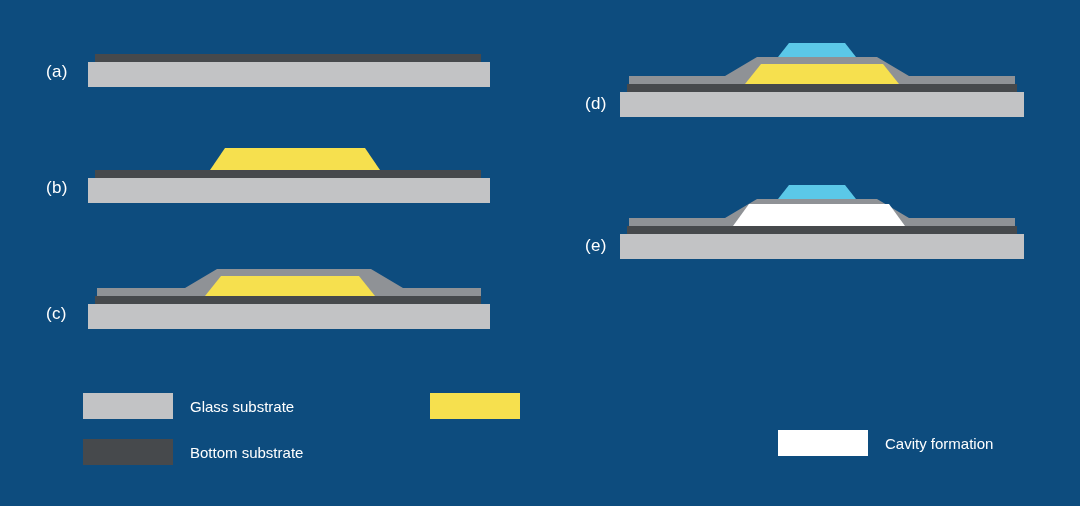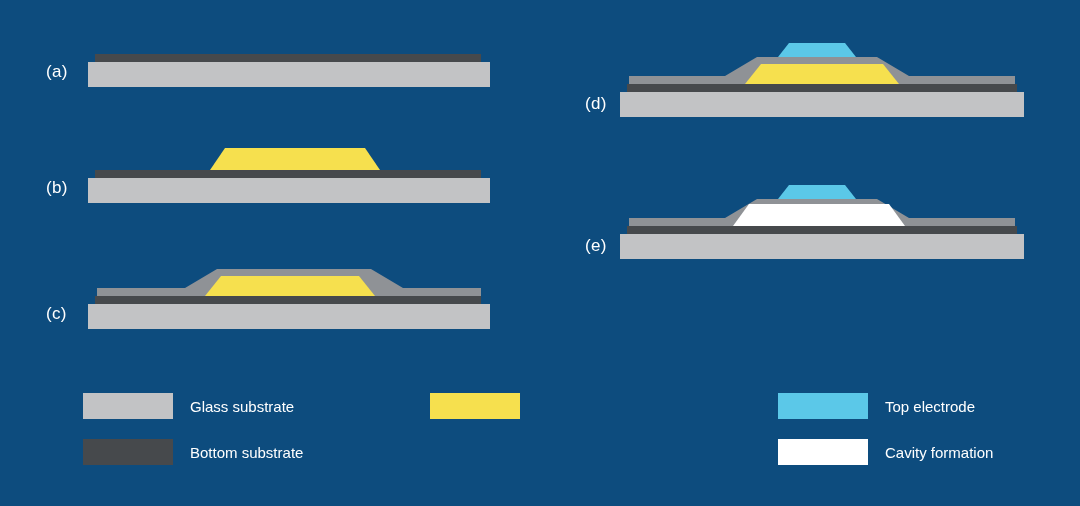--- a/index.html
+++ b/index.html
@@ -77,22 +77,18 @@
   </div>
   <div class="legend-item" style="left:83px; top:439px;">
     <div class="legend-swatch" style="background:var(--bottom-electrode)"></div>
     <div class="legend-label">Bottom substrate</div>
   </div>
 
   <div class="legend-item" style="left:430px; top:393px;">
     <div class="legend-swatch" style="background:var(--sacrificial-layer)"></div>
   </div>
 
-  <div class="legend-item" style="left:778px; top:393px;">
-    <div class="legend-swatch" style="background:var(--top-electrode)"></div>
-    <div class="legend-label">Top electrode</div>
-  </div>
-  <div class="legend-item" style="left:778px; top:439px;">
+  <div class="legend-item" style="left:778px; top:430px;">
     <div class="legend-swatch" style="background:var(--cavity-formation)"></div>
     <div class="legend-label">Cavity formation</div>
   </div>
 
 </div>
 
 </body></html>

